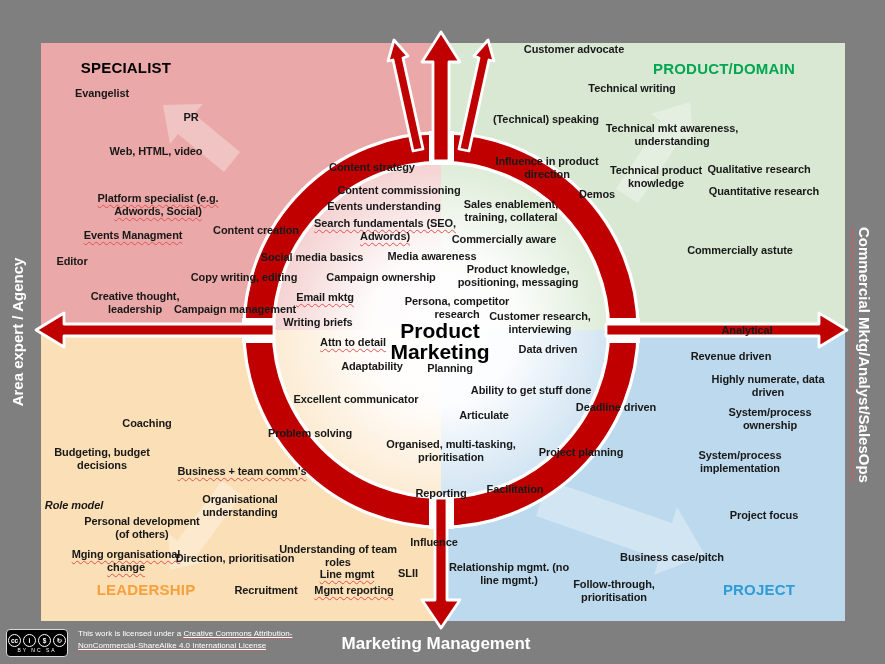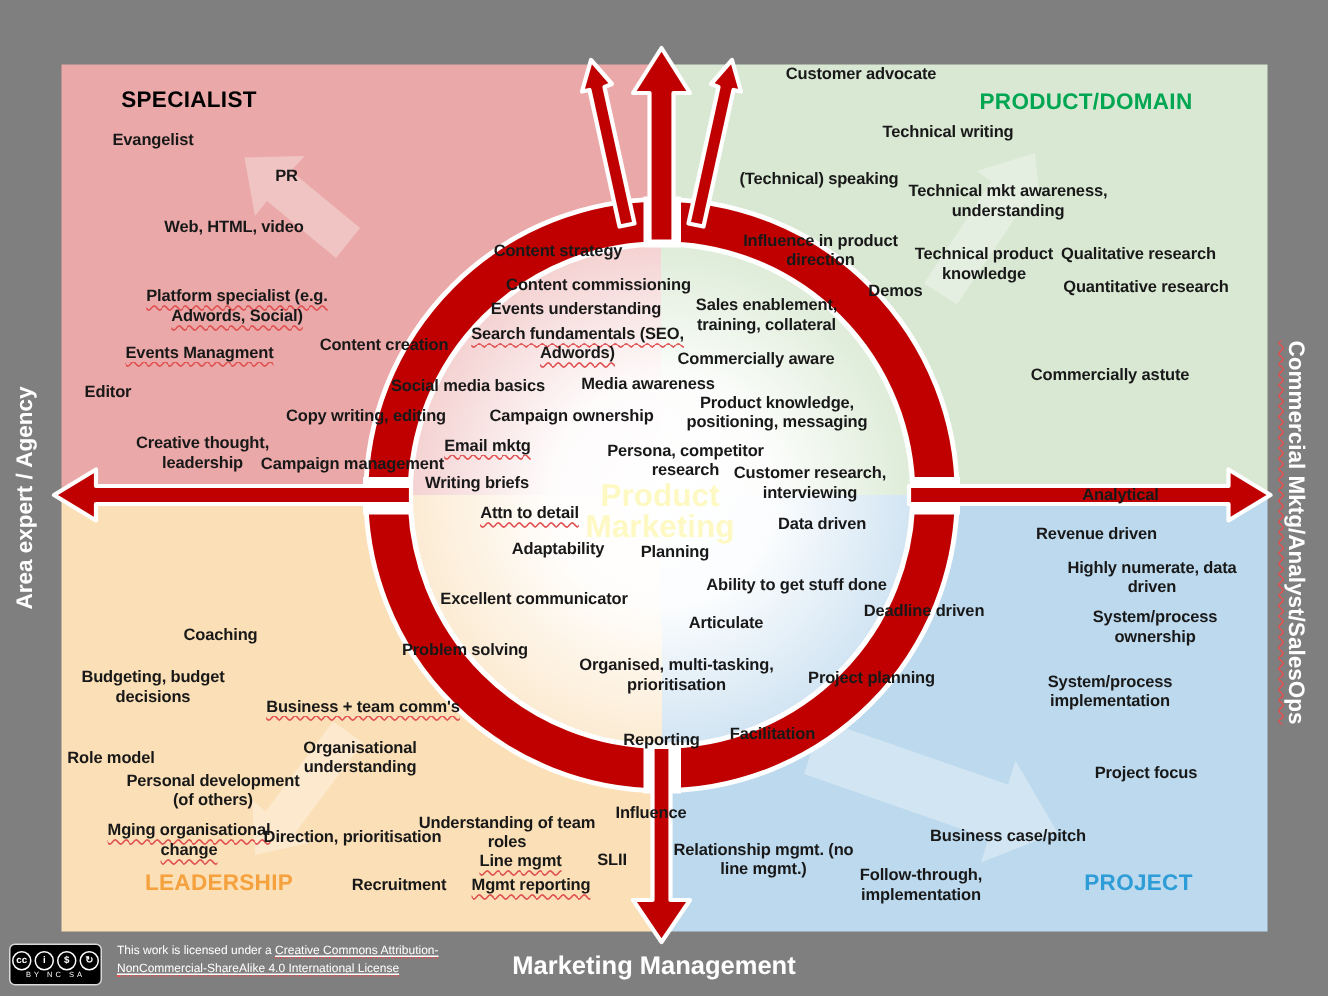--- a/index.html
+++ b/index.html
@@ -85,21 +85,21 @@
       <polygon points="847,330 819,313 819,324 606,324 606,336 819,336 819,347"></polygon>
       <polygon points="441,628 422,600 435,600 435,498 447,498 447,600 460,600"></polygon>
     </g>
   </svg>
 
   <div class="labels">
     <div class="qhdr" id="hdr-specialist" style="color: #000000;">SPECIALIST</div>
     <div class="qhdr" id="hdr-product_domain" style="color: rgb(0, 166, 81);">PRODUCT/DOMAIN</div>
     <div class="qhdr" id="hdr-leadership" style="color: rgb(245, 161, 61);">LEADERSHIP</div>
     <div class="qhdr" id="hdr-project" style="color: rgb(46, 156, 214);">PROJECT</div>
-    <div class="center-title" style="color: #fef9c3;">Product
+    <div class="center-title" style="color: #000000;">Product
 Marketing</div>
     <div id="items">
         <div class="item" style="left: 102px; top: 94px;">Evangelist</div>
         <div class="item" style="left: 191px; top: 118px;">PR</div>
         <div class="item" style="left: 156px; top: 152px;">Web, HTML, video</div>
         <div class="item sq" style="left: 158px; top: 205px;">Platform specialist (e.g.
 Adwords, Social)</div>
         <div class="item sq" style="left: 133px; top: 236px;">Events Managment</div>
         <div class="item" style="left: 256px; top: 231px;">Content creation</div>
         <div class="item" style="left: 72px; top: 262px;">Editor</div>
@@ -151,39 +151,39 @@
         <div class="item" style="left: 451px; top: 451px;">Organised, multi-tasking,
 prioritisation</div>
         <div class="item" style="left: 616px; top: 408px;">Deadline driven</div>
         <div class="item" style="left: 581px; top: 453px;">Project planning</div>
         <div class="item" style="left: 441px; top: 494px;">Reporting</div>
         <div class="item" style="left: 515px; top: 490px;">Facilitation</div>
         <div class="item" style="left: 147px; top: 424px;">Coaching</div>
         <div class="item" style="left: 102px; top: 459px;">Budgeting, budget
 decisions</div>
         <div class="item sq" style="left: 242px; top: 472px;">Business + team comm's</div>
-        <div class="item" style="left: 74px; top: 506px;">Role model</div>
+        <div class="item" style="left: 74px; top: 506px; font-style: italic;">Role model</div>
         <div class="item" style="left: 240px; top: 506px;">Organisational
 understanding</div>
         <div class="item" style="left: 142px; top: 528px;">Personal development
 (of others)</div>
         <div class="item sq" style="left: 126px; top: 561px;">Mging organisational
 change</div>
         <div class="item" style="left: 235px; top: 559px;">Direction, prioritisation</div>
         <div class="item" style="left: 338px; top: 556px;">Understanding of team
 roles</div>
         <div class="item sq" style="left: 347px; top: 575px;">Line mgmt</div>
         <div class="item" style="left: 408px; top: 574px;">SLII</div>
         <div class="item sq" style="left: 354px; top: 591px;">Mgmt reporting</div>
         <div class="item" style="left: 266px; top: 591px;">Recruitment</div>
         <div class="item" style="left: 434px; top: 543px;">Influence</div>
         <div class="item" style="left: 509px; top: 574px;">Relationship mgmt. (no
 line mgmt.)</div>
         <div class="item" style="left: 614px; top: 591px;">Follow-through,
-implementation</div>
+prioritisation</div>
         <div class="item" style="left: 672px; top: 558px;">Business case/pitch</div>
         <div class="item" style="left: 731px; top: 357px;">Revenue driven</div>
         <div class="item" style="left: 768px; top: 386px;">Highly numerate, data
 driven</div>
         <div class="item" style="left: 770px; top: 419px;">System/process
 ownership</div>
         <div class="item" style="left: 740px; top: 462px;">System/process
 implementation</div>
         <div class="item" style="left: 764px; top: 516px;">Project focus</div>
       </div>

